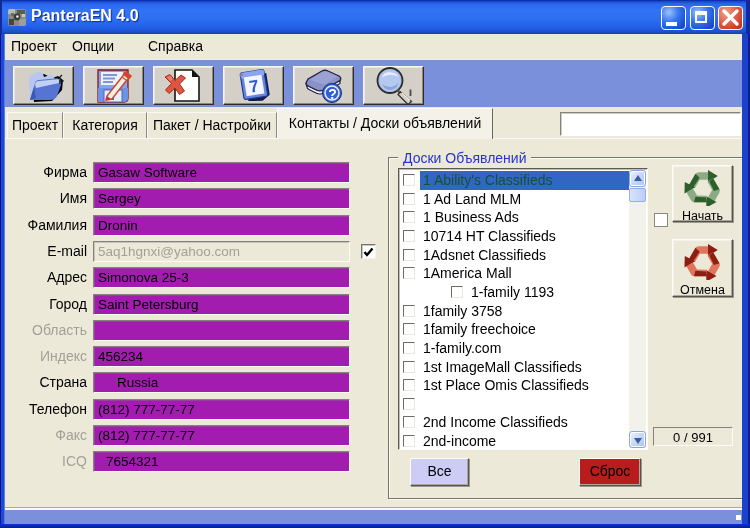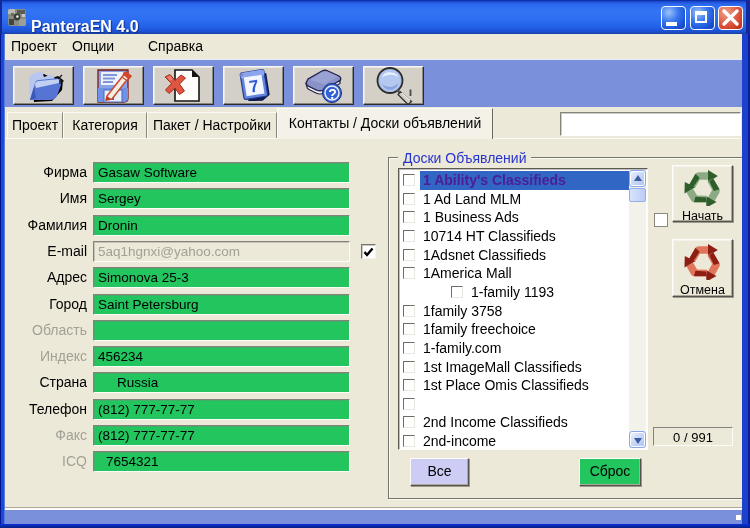--- a/index.html
+++ b/index.html
@@ -1,21 +1,21 @@
 <!DOCTYPE html>
 <html><head><meta charset="utf-8">
 <style>
 *{margin:0;padding:0;box-sizing:border-box;}
 html,body{width:750px;height:528px;overflow:hidden;}
 body{font-family:"Liberation Sans",sans-serif;position:relative;background:#ece9d8;}
 .abs{position:absolute;}
 
 #title{left:0;top:0;width:750px;height:34px;
 background:linear-gradient(#0022a2 0%,#1b47c8 4%,#2a68ee 12%,#3373f4 30%,#2e6ff2 55%,#2160e6 80%,#1c50d0 93%,#1941a5 100%);}
-#title .txt{left:31px;top:18px;color:#fff;font-size:16px;font-weight:bold;text-shadow:1px 1px 1px #10308a;letter-spacing:0px;}
+#title .txt{left:31px;top:7px;color:#fff;font-size:16px;font-weight:bold;text-shadow:1px 1px 1px #10308a;letter-spacing:0px;}
 #appicon{left:8px;top:9px;width:18px;height:17px;border-radius:2px;overflow:hidden;}
 .tbtn{top:6px;width:25px;height:24px;border-radius:4px;border:1px solid #fff;}
 .tbtn.blue{background:radial-gradient(circle at 30% 25%,#9cc2f8 0%,#3a7af0 40%,#1952d8 75%,#1145b4 100%);}
 #bclose{background:radial-gradient(circle at 30% 25%,#f0a088 0%,#e0614a 45%,#cc3a22 80%,#b03018 100%);}
 .glyph{position:absolute;color:#fff;}
 
 #menu{left:5px;top:34px;width:737px;height:25px;background:#ece9d8;}
 #menu span{position:absolute;top:4px;font-size:14px;color:#000;}
 
 #toolband{left:5px;top:59px;width:737px;height:48px;background:#7b90db;border-top:1px solid #e8ecf8;}
@@ -28,50 +28,50 @@
 .tab{top:112px;height:26px;background:#ece9d8;border-top:1px solid #fbfaf5;border-left:1px solid #fbfaf5;border-right:1px solid #8a887e;font-size:14px;text-align:center;padding-top:4px;color:#000;}
 #tabactive{left:277px;top:108px;width:216px;height:31px;background:#f4f2e8;
 border-top:1px solid #fbfaf5;border-left:1px solid #fbfaf5;border-right:1px solid #6a6860;
 font-size:14px;text-align:center;padding-top:6px;z-index:3;}
 #tabline{left:5px;top:138px;width:736px;height:1px;background:#fbfaf5;}
 #topbox{left:560px;top:112px;width:181px;height:24px;background:#fff;
 border:1px solid;border-color:#848478 #fff #fff #848478;box-shadow:inset 1px 1px 0 rgba(128,126,114,.4);}
 
 .flabel{width:82px;left:5px;text-align:right;font-size:14px;color:#000000;}
 .flabel.dis{color:#a3a196;}
-.field{left:93px;width:257px;height:21px;background:#22c55e;font-size:13.5px;padding:2px 0 0 4px;
+.field{left:93px;width:257px;height:21px;background:#a21caf;font-size:13.5px;padding:2px 0 0 4px;
 border:1px solid;border-color:#84827a #fdfcf8 #fdfcf8 #84827a;box-shadow:inset 1px 1px 0 rgba(132,130,122,.35);}
 .field.dis{background:#ece9d8;color:#a3a196;}
 .cb{background:#fff;border:1px solid;border-color:#77756b #f4f2ea #f4f2ea #77756b;box-shadow:inset 1px 1px 0 rgba(119,117,107,.4);}
 
 #group{left:388px;top:157px;width:356px;height:342px;border:1px solid #73756c;box-shadow:1px 1px 0 #fbfaf5, inset 1px 1px 0 #fbfaf5;}
 #glabel{left:398px;top:150px;padding:0 5px;background:#ece9d8;color:#2834d0;font-size:14px;z-index:2;}
 #list{left:398px;top:168px;width:250px;height:282px;background:#fff;
 border:1px solid;border-color:#5c5a52 #fdfcf8 #fdfcf8 #5c5a52;box-shadow:inset 1px 1px 0 rgba(92,90,82,.4);}
 .row{position:absolute;left:2px;width:228px;height:19px;font-size:14px;color:#000;}
 .row .rcb{position:absolute;left:2px;top:3px;width:12px;height:12px;background:#fff;
 border:1px solid;border-color:#6e6c64 #e9e7df #e9e7df #6e6c64;}
 .row .rt{position:absolute;left:22px;top:1px;white-space:nowrap;}
 .row.sel .hl{position:absolute;left:19px;top:0px;width:209px;height:19px;background:#3166c5;}
-.row.sel .rt{color:#4c1d95;z-index:2;font-weight:bold;}
+.row.sel .rt{color:#14532d;z-index:2;}
 
 #sbar{left:629px;top:170px;width:17px;height:278px;background:#f2f1ea;}
 .sbtn{left:0;width:17px;height:17px;border-radius:3px;background:linear-gradient(135deg,#eef4ff 0%,#cfdcfa 40%,#aac2f2 100%);border:1px solid #89a7e8;box-shadow:inset 0 0 0 1px #fff;}
 #sthumb{left:0;top:18px;width:17px;height:14px;border-radius:2px;background:linear-gradient(90deg,#d8e3fd,#bccdf6);border:1px solid #94aeec;}
 .arr{position:absolute;left:50%;top:50%;transform:translate(-50%,-50%);width:0;height:0;}
 
 #cb2{left:654px;top:213px;width:14px;height:14px;background:#fff;border:1px solid #8a887e;}
 .bigbtn{left:672px;width:61px;background:#ece9d8;
 border-top:1px solid #fdfcf8;border-left:1px solid #fdfcf8;
 border-right:1px solid #55534b;border-bottom:1px solid #55534b;
 box-shadow:inset -1px -1px 0 #aca89c, inset 1px 1px 0 #f4f2ec, 1px 1px 0 #9a978c;
 text-align:center;font-size:12.5px;}
 #counter{left:653px;top:427px;width:80px;height:19px;background:#ece9d8;text-align:center;font-size:13px;padding-top:2px;
 border:1px solid;border-color:#84827a #fdfcf8 #fdfcf8 #84827a;}
-.smbtn{height:26px;background:#22c55e;text-align:center;font-size:14px;padding-top:4px;
+.smbtn{height:26px;background:#b91c1c;text-align:center;font-size:14px;padding-top:4px;
 border-top:1px solid #fdfcf8;border-left:1px solid #fdfcf8;
 border-right:1px solid #55534b;border-bottom:1px solid #55534b;
 box-shadow:inset -1px -1px 0 #aca89c, 1px 1px 0 #9a978c;}
 #vse{left:410px;top:458px;width:59px;height:28px;background:#ccccf4;}
 #sbros{left:579px;top:458px;width:62px;height:28px;}
 
 #bleft{left:0;top:34px;width:5px;height:490px;z-index:5;background:linear-gradient(90deg,#00138c 0 1px,#1b49d8 1px 4px,#5a7ce0 4px 5px);}
 #bright{left:742px;top:34px;width:8px;height:490px;z-index:5;background:linear-gradient(90deg,#1c42cc 0 6px,#0c1e96 6px 8px);}
 #bbot{left:0;top:507px;width:750px;height:21px;}
 #bbot .l1{left:0;top:0;width:750px;height:1px;background:#aca89c;}

